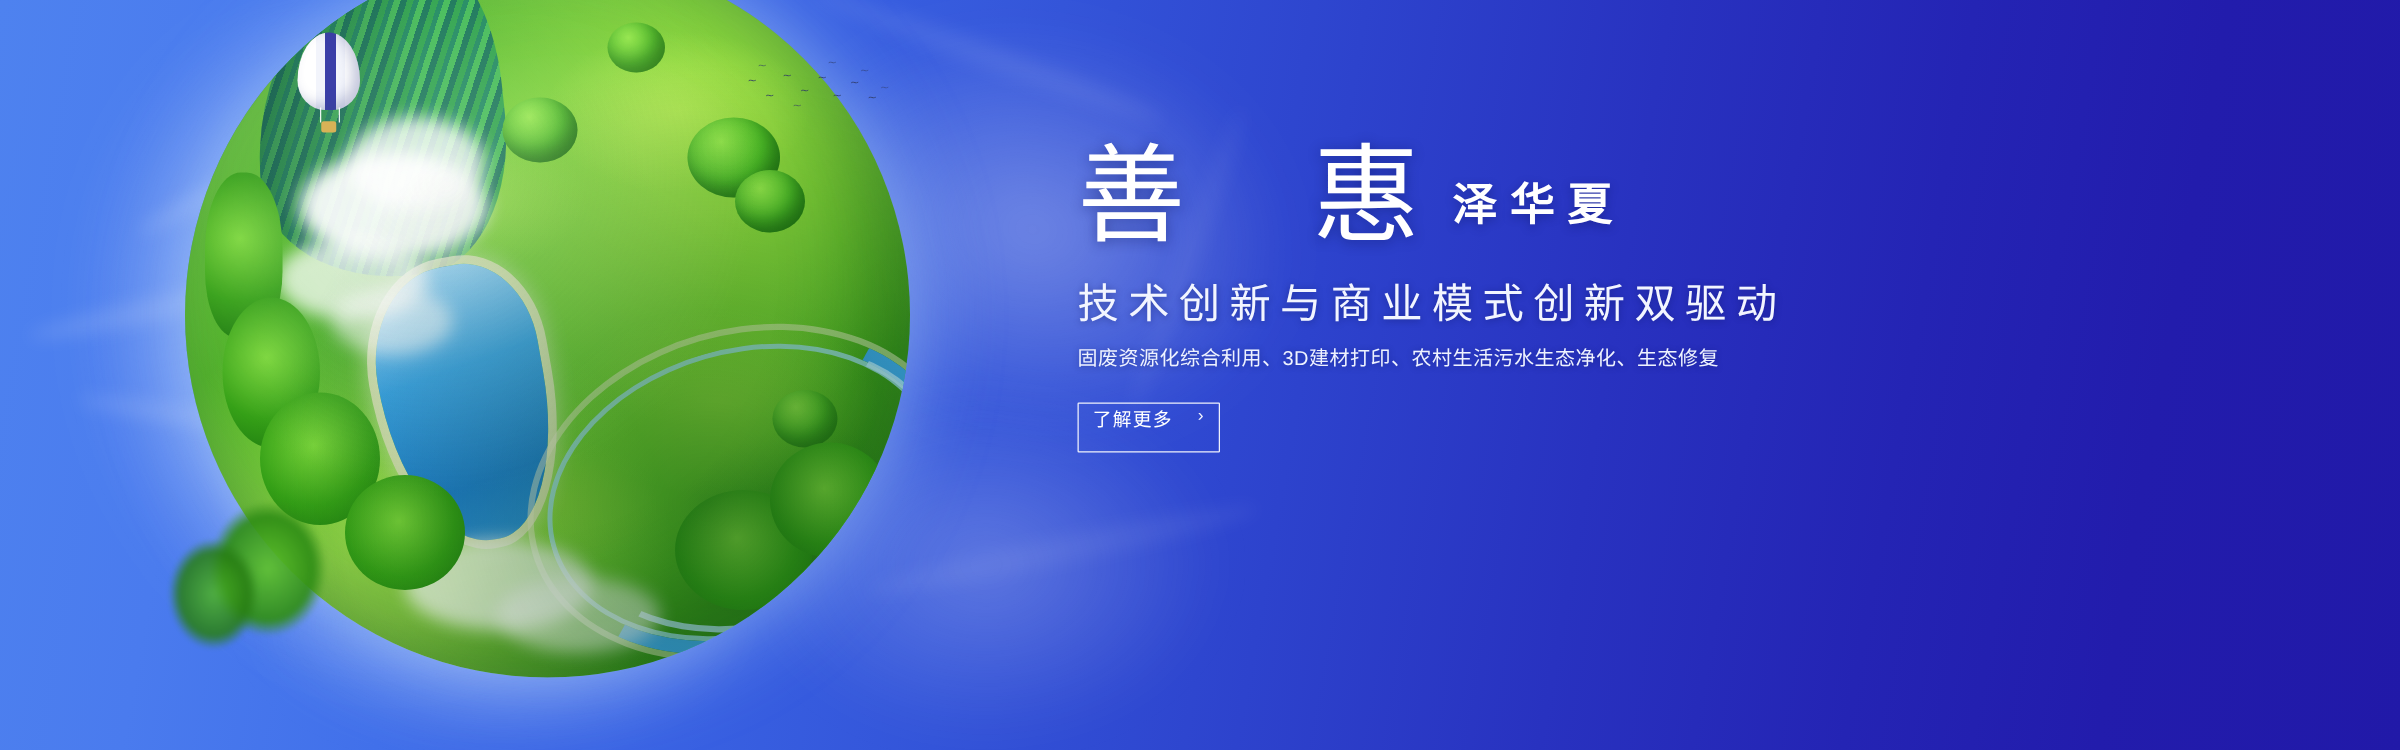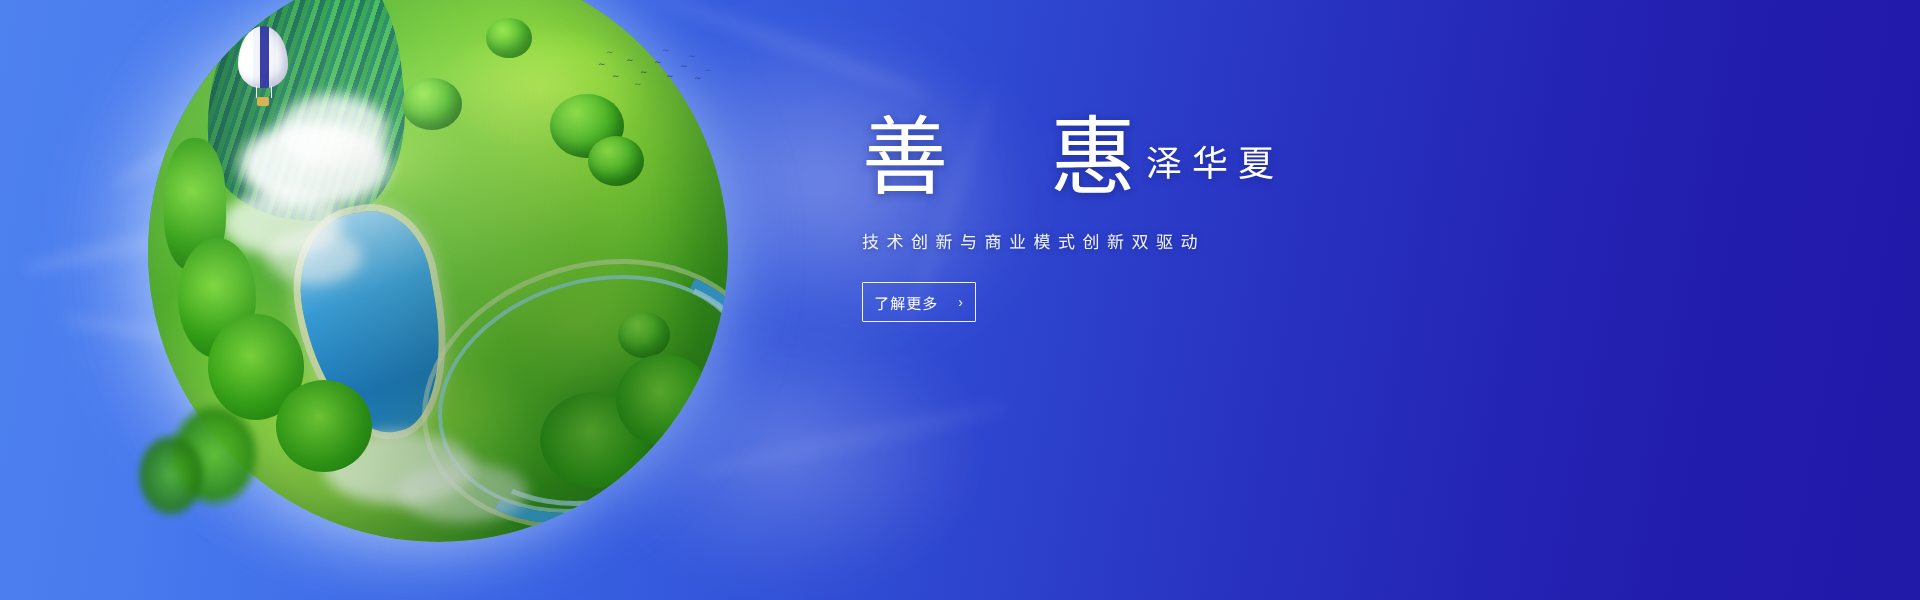--- a/index.html
+++ b/index.html
@@ -129,27 +129,27 @@
   #headline{height:92px;position:relative;}
   .big{position:absolute;top:-6px;font-family:"DejaVu Serif","Liberation Serif",serif;
     font-size:86px;line-height:86px;font-weight:400;color:#fff;
     text-shadow:0 2px 10px rgba(12,20,90,.45);}
   .big.b1{left:0;}
   .big.b2{left:188px;}
   .small{position:absolute;top:24px;font-family:"DejaVu Serif","Liberation Serif",serif;
     font-size:36px;line-height:40px;letter-spacing:10px;color:#fff;
     text-shadow:0 2px 8px rgba(12,20,90,.40);}
   .small.s1{left:74px;}
-  .small.s2{left:284px;}
-
-  #subtitle{margin-top:14px;font-size:17px;line-height:34px;letter-spacing:7.5px;
+  .small.s2{left:300px;font-weight:bold;}
+
+  #subtitle{margin-top:14px;font-size:33px;line-height:34px;letter-spacing:7.5px;
     color:#f2f5ff;text-shadow:0 1px 6px rgba(10,18,80,.40);}
   #desc{margin-top:16px;font-size:16px;line-height:24px;letter-spacing:.4px;
     color:#eef2ff;text-shadow:0 1px 5px rgba(10,18,80,.38);}
-  #cta{margin-top:22px;display:inline-flex;align-items:center;justify-content:center;
+  #cta{margin-top:22px;display:inline-flex;justify-content:center;
     gap:20px;width:114px;height:40px;border:1px solid rgba(255,255,255,.92);
     background:transparent;color:#fff;font-size:15px;letter-spacing:1px;
     cursor:pointer;border-radius:1px;}
   .chev{font-size:14px;opacity:.95;}
 </style>
 </head>
 <body>
 
 <div id="banner">
 
@@ -240,19 +240,20 @@
   <div id="copy">
 
     <div id="headline">
       <span class="big b1">善</span>
       <span class="big b2">惠</span>
       <span class="small s2">泽华夏</span>
     </div>
 
     <div id="subtitle">技术创新与商业模式创新双驱动</div>
 
+    <div id="desc">固废资源化综合利用、3D建材打印、农村生活污水生态净化、生态修复</div>
 
     <button id="cta">
       <span>了解更多</span>
       <span class="chev">›</span>
     </button>
   </div>
 </div>
 
 </body></html>

